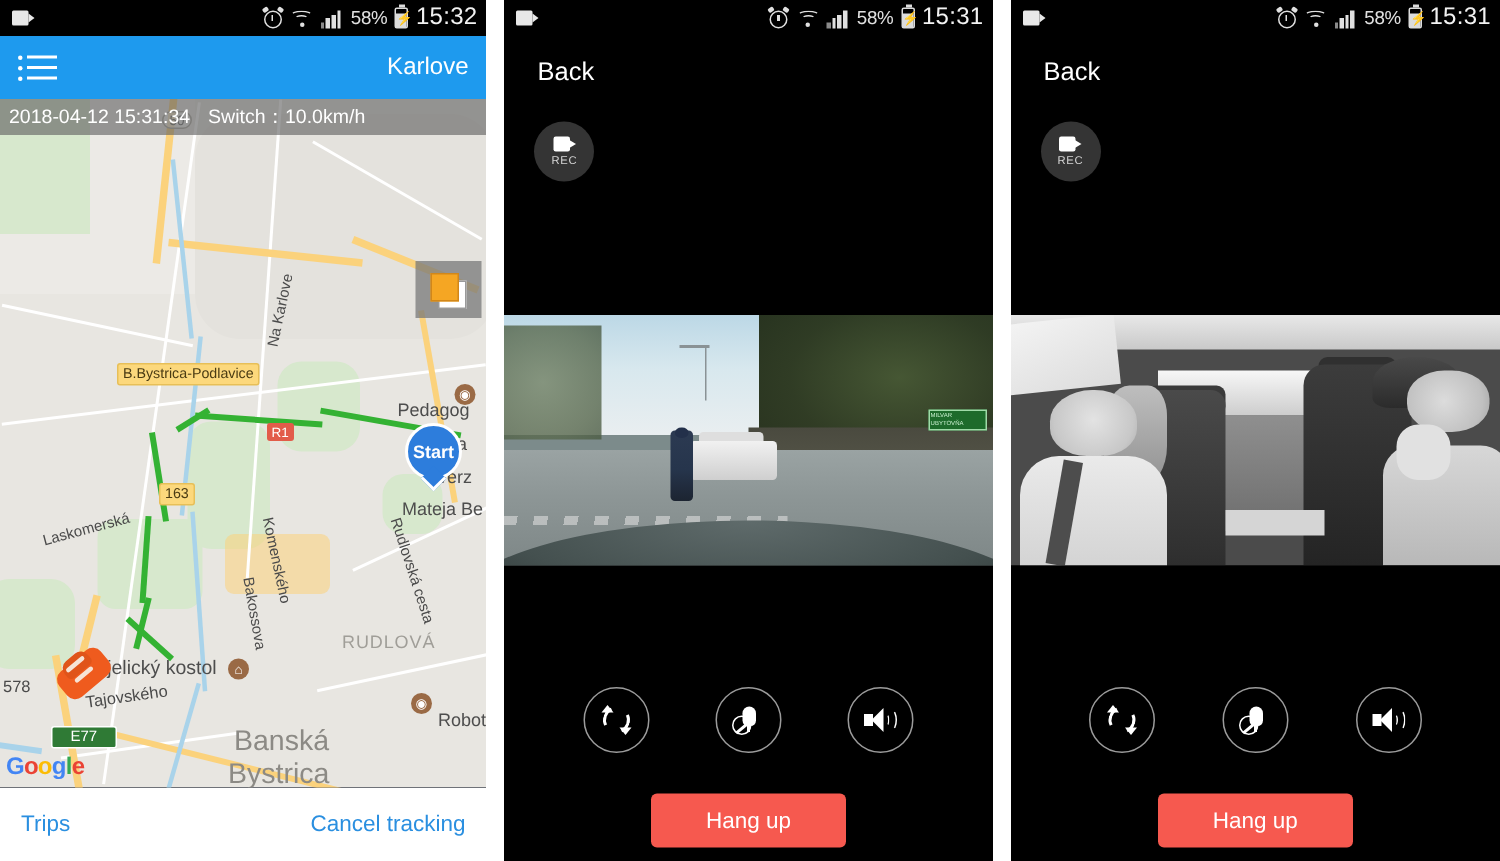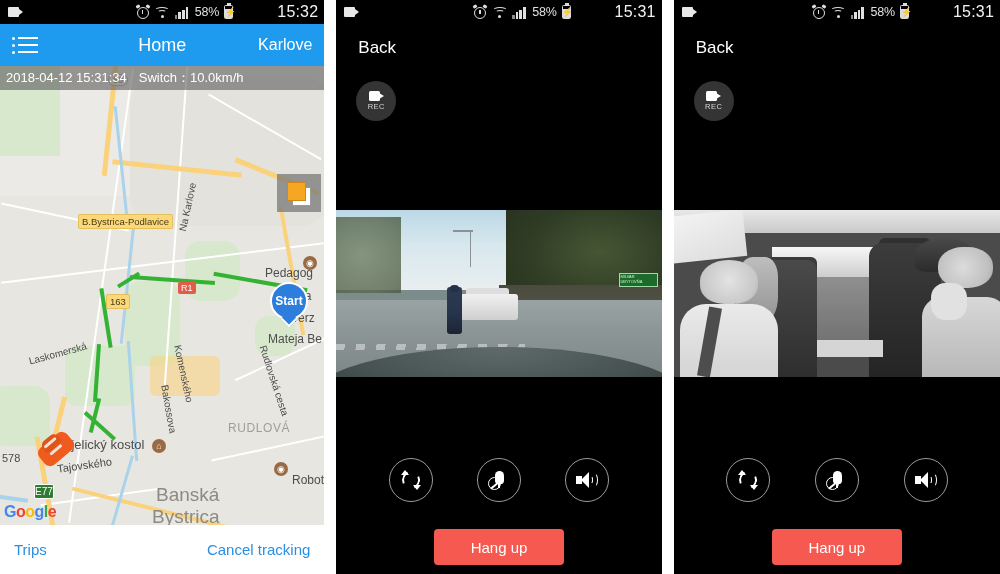--- a/index.html
+++ b/index.html
@@ -74,21 +74,21 @@
   .batt-ico {
     width:9px; height:14px; border:1.6px solid #dcdcdc; border-radius:1.5px;
     position:relative; background:linear-gradient(#dcdcdc,#dcdcdc) bottom/100% 75% no-repeat;
   }
   .batt-ico::before{
     content:""; position:absolute; left:2px; top:-3px; width:4px; height:2px; background:#dcdcdc;
   }
   .batt-ico::after{
     content:"\26A1"; position:absolute; left:0; top:-1px; font-size:9px; color:#000; line-height:14px;
   }
-  .sb-clock { font-size:16px; color:#f2f2f2; font-weight:400; letter-spacing:0.2px;margin-left:39px; }
+  .sb-clock { font-size:16px; color:#f2f2f2; font-weight:400; letter-spacing:0.2px; }
 
   
   .appbar {
     height:42px; background:#1e9aee; display:flex; align-items:center;
     padding:0 12px; position:relative;
   }
   .menu-ico { width:26px; height:18px; position:relative; }
   .menu-ico .row { position:absolute; left:0; width:26px; height:4px; display:flex; align-items:center; gap:3px;}
   .menu-ico .row:nth-child(1){top:0;}
   .menu-ico .row:nth-child(2){top:7px;}
@@ -125,28 +125,28 @@
     background:rgba(120,120,120,0.75); z-index:30; display:flex; align-items:center; justify-content:center;
   }
   .layer-btn .sq1 { position:absolute; width:19px;height:19px; background:#fff; border:1.5px solid #9a9a9a; left:15px; top:13px;}
   .layer-btn .sq2 { position:absolute; width:19px;height:19px; background:#f5a623; border:1.5px solid #d1871a; left:10px; top:8px;}
 
   .mk-label {
     position:absolute; font-size:10px; color:#4a4a4a; white-space:nowrap; z-index:12;
   }
   .mk-badge {
     position:absolute; background:#fcd87c; border:1px solid #e7bf58; border-radius:2px;
-    font-size:9.5px; color:#4a3b13; padding:1px 3px; z-index:14; white-space:nowrap;
+    font-size:9.5px; color:#4a3b13; padding:1px 3px; z-index:14; white-space:nowrap;margin-top:28px;
   }
   .mk-shield {
     position:absolute; background:#e25c4a; color:#fff; font-size:9px; padding:1px 3px;
     border-radius:2px; z-index:15;
   }
   .mk-green-shield {
-    position:absolute; background:#2f7a35; color:#fff; font-size:10px; padding:1px 0;
+    position:absolute; background:#2f7a35; color:#fff; font-size:10px; padding:1px 12px;
     border-radius:2px; z-index:15; border:1px solid #fff;
   }
   .mk-oval {
     position:absolute; border:1px solid #b0ada6; border-radius:8px; background:rgba(255,255,255,0.6);
     color:#6b6b6b; font-size:9px; padding:0 4px; z-index:14;
   }
   .mk-city {
     position:absolute; color:#8c8a85; font-size:19px; z-index:13; line-height:21px; text-align:center;
   }
   .mk-area { position:absolute; color:#a09e98; font-size:12px; letter-spacing:0.6px; z-index:13; }
@@ -366,21 +366,20 @@
           </span>
         <span class="row">
             <b></b>
             <i></i>
           </span>
         <span class="row">
             <b></b>
             <i></i>
           </span>
       </div>
-      <div class="appbar-title">Home</div>
       <div class="appbar-action">Karlove</div>
     </div>
 
     <div class="map-wrap">
       <div class="map-bg">
 
         <div class="mp-gray" style="left:-20px;top:0;width:150px;height:130px;background:#eceae6;"></div>
         <div class="mp-green" style="left:-30px;top:0px;width:90px;height:90px;"></div>
         <div class="mp-gray" style="left:130px;top:10px;width:200px;height:150px;background:#e4e2dd;border-radius:30px;"></div>
         <div class="mp-green" style="left:125px;top:215px;width:55px;height:85px;border-radius:16px;"></div>

